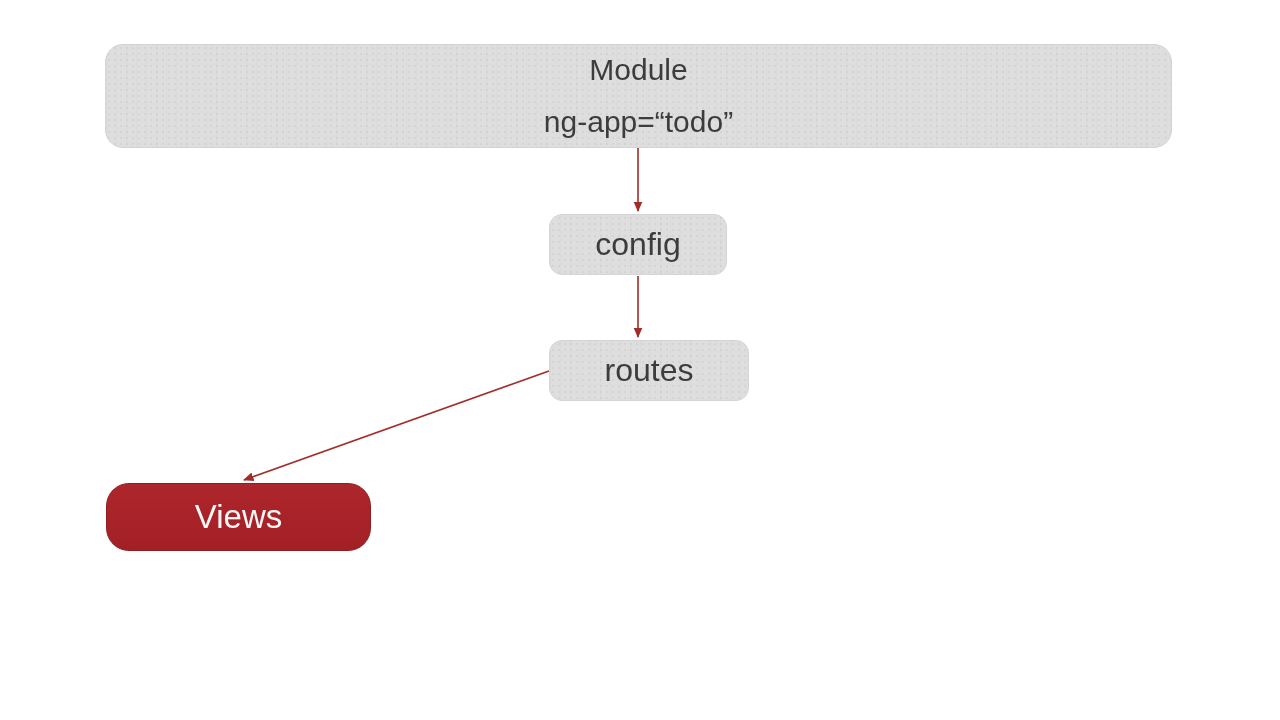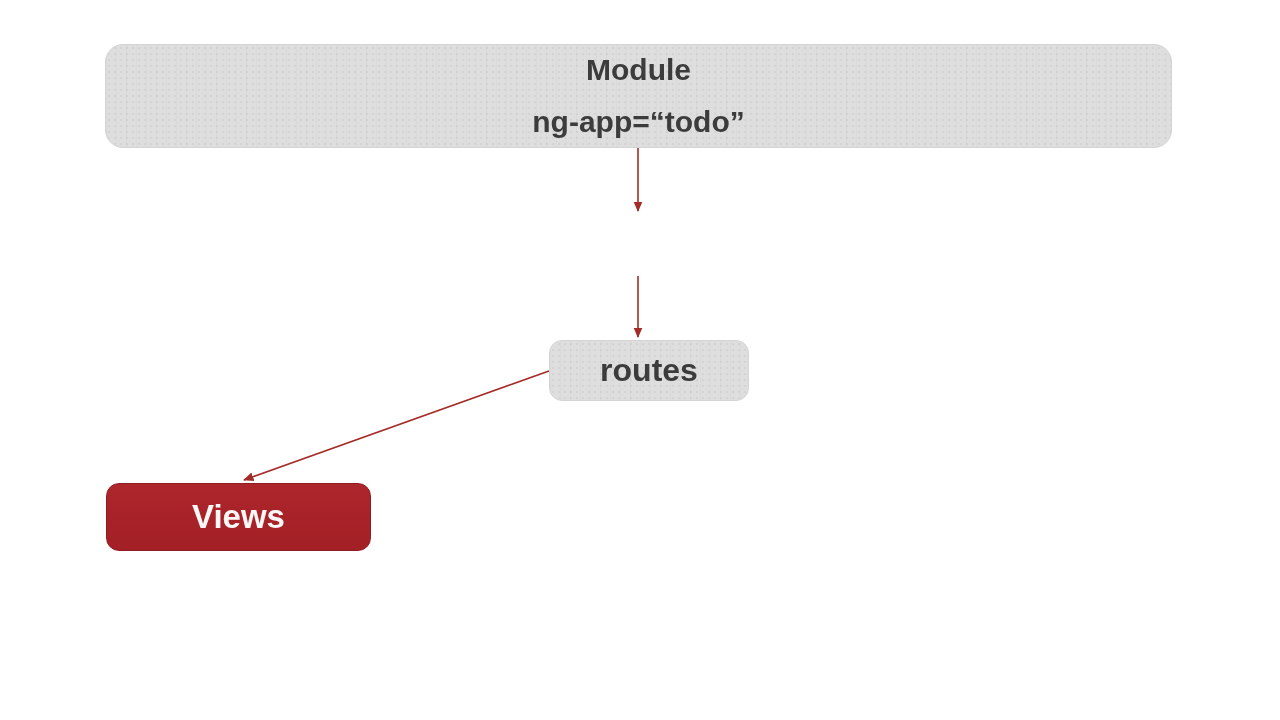--- a/index.html
+++ b/index.html
@@ -7,21 +7,20 @@
     padding: 0;
     background: #ffffff;
     font-family: "Liberation Sans", "DejaVu Sans", sans-serif;
   }
   .canvas {
     position: relative;
     width: 1280px;
     height: 720px;
     background: #ffffff;
     overflow: hidden;
-    font-weight: bold;
   }
   
   .node {
     position: absolute;
     display: flex;
     flex-direction: column;
     align-items: center;
     justify-content: center;
     box-sizing: border-box;
     text-align: center;
@@ -58,21 +57,21 @@
   }
   .node-routes {
     left: 549px; top: 340px;
     width: 200px; height: 61px;
     border-radius: 13px;
     font-size: 32px;
   }
   .node-views {
     left: 106px; top: 483px;
     width: 265px; height: 68px;
-    border-radius: 13px;
+    border-radius: 23px;
     background: linear-gradient(#ad262c, #a22025);
     border: 1px solid #8f1d21;
     color: #fbf7f7;
     font-size: 33px;
   }
   .edges {
     position: absolute;
     left: 0; top: 0;
     width: 1280px;
     height: 720px;
@@ -93,20 +92,23 @@
     <line x1="638" y1="148" x2="638" y2="211" stroke="#a32c28" stroke-width="1.6" marker-end="url(#arrowhead)"></line>
     <line x1="638" y1="276" x2="638" y2="337" stroke="#a32c28" stroke-width="1.6" marker-end="url(#arrowhead)"></line>
     <line x1="549" y1="371" x2="244" y2="480" stroke="#a32c28" stroke-width="1.6" marker-end="url(#arrowhead)"></line>
   </svg>
 
   <div class="node gray node-module">
     <div class="line1">Module</div>
     <div class="line2">ng-app=“todo”</div>
   </div>
 
+  <div class="node gray node-config">
+    <span>config</span>
+  </div>
 
   <div class="node gray node-routes">
     <span>routes</span>
   </div>
 
   <div class="node node-views">
     <span>Views</span>
   </div>
 
 </div>

